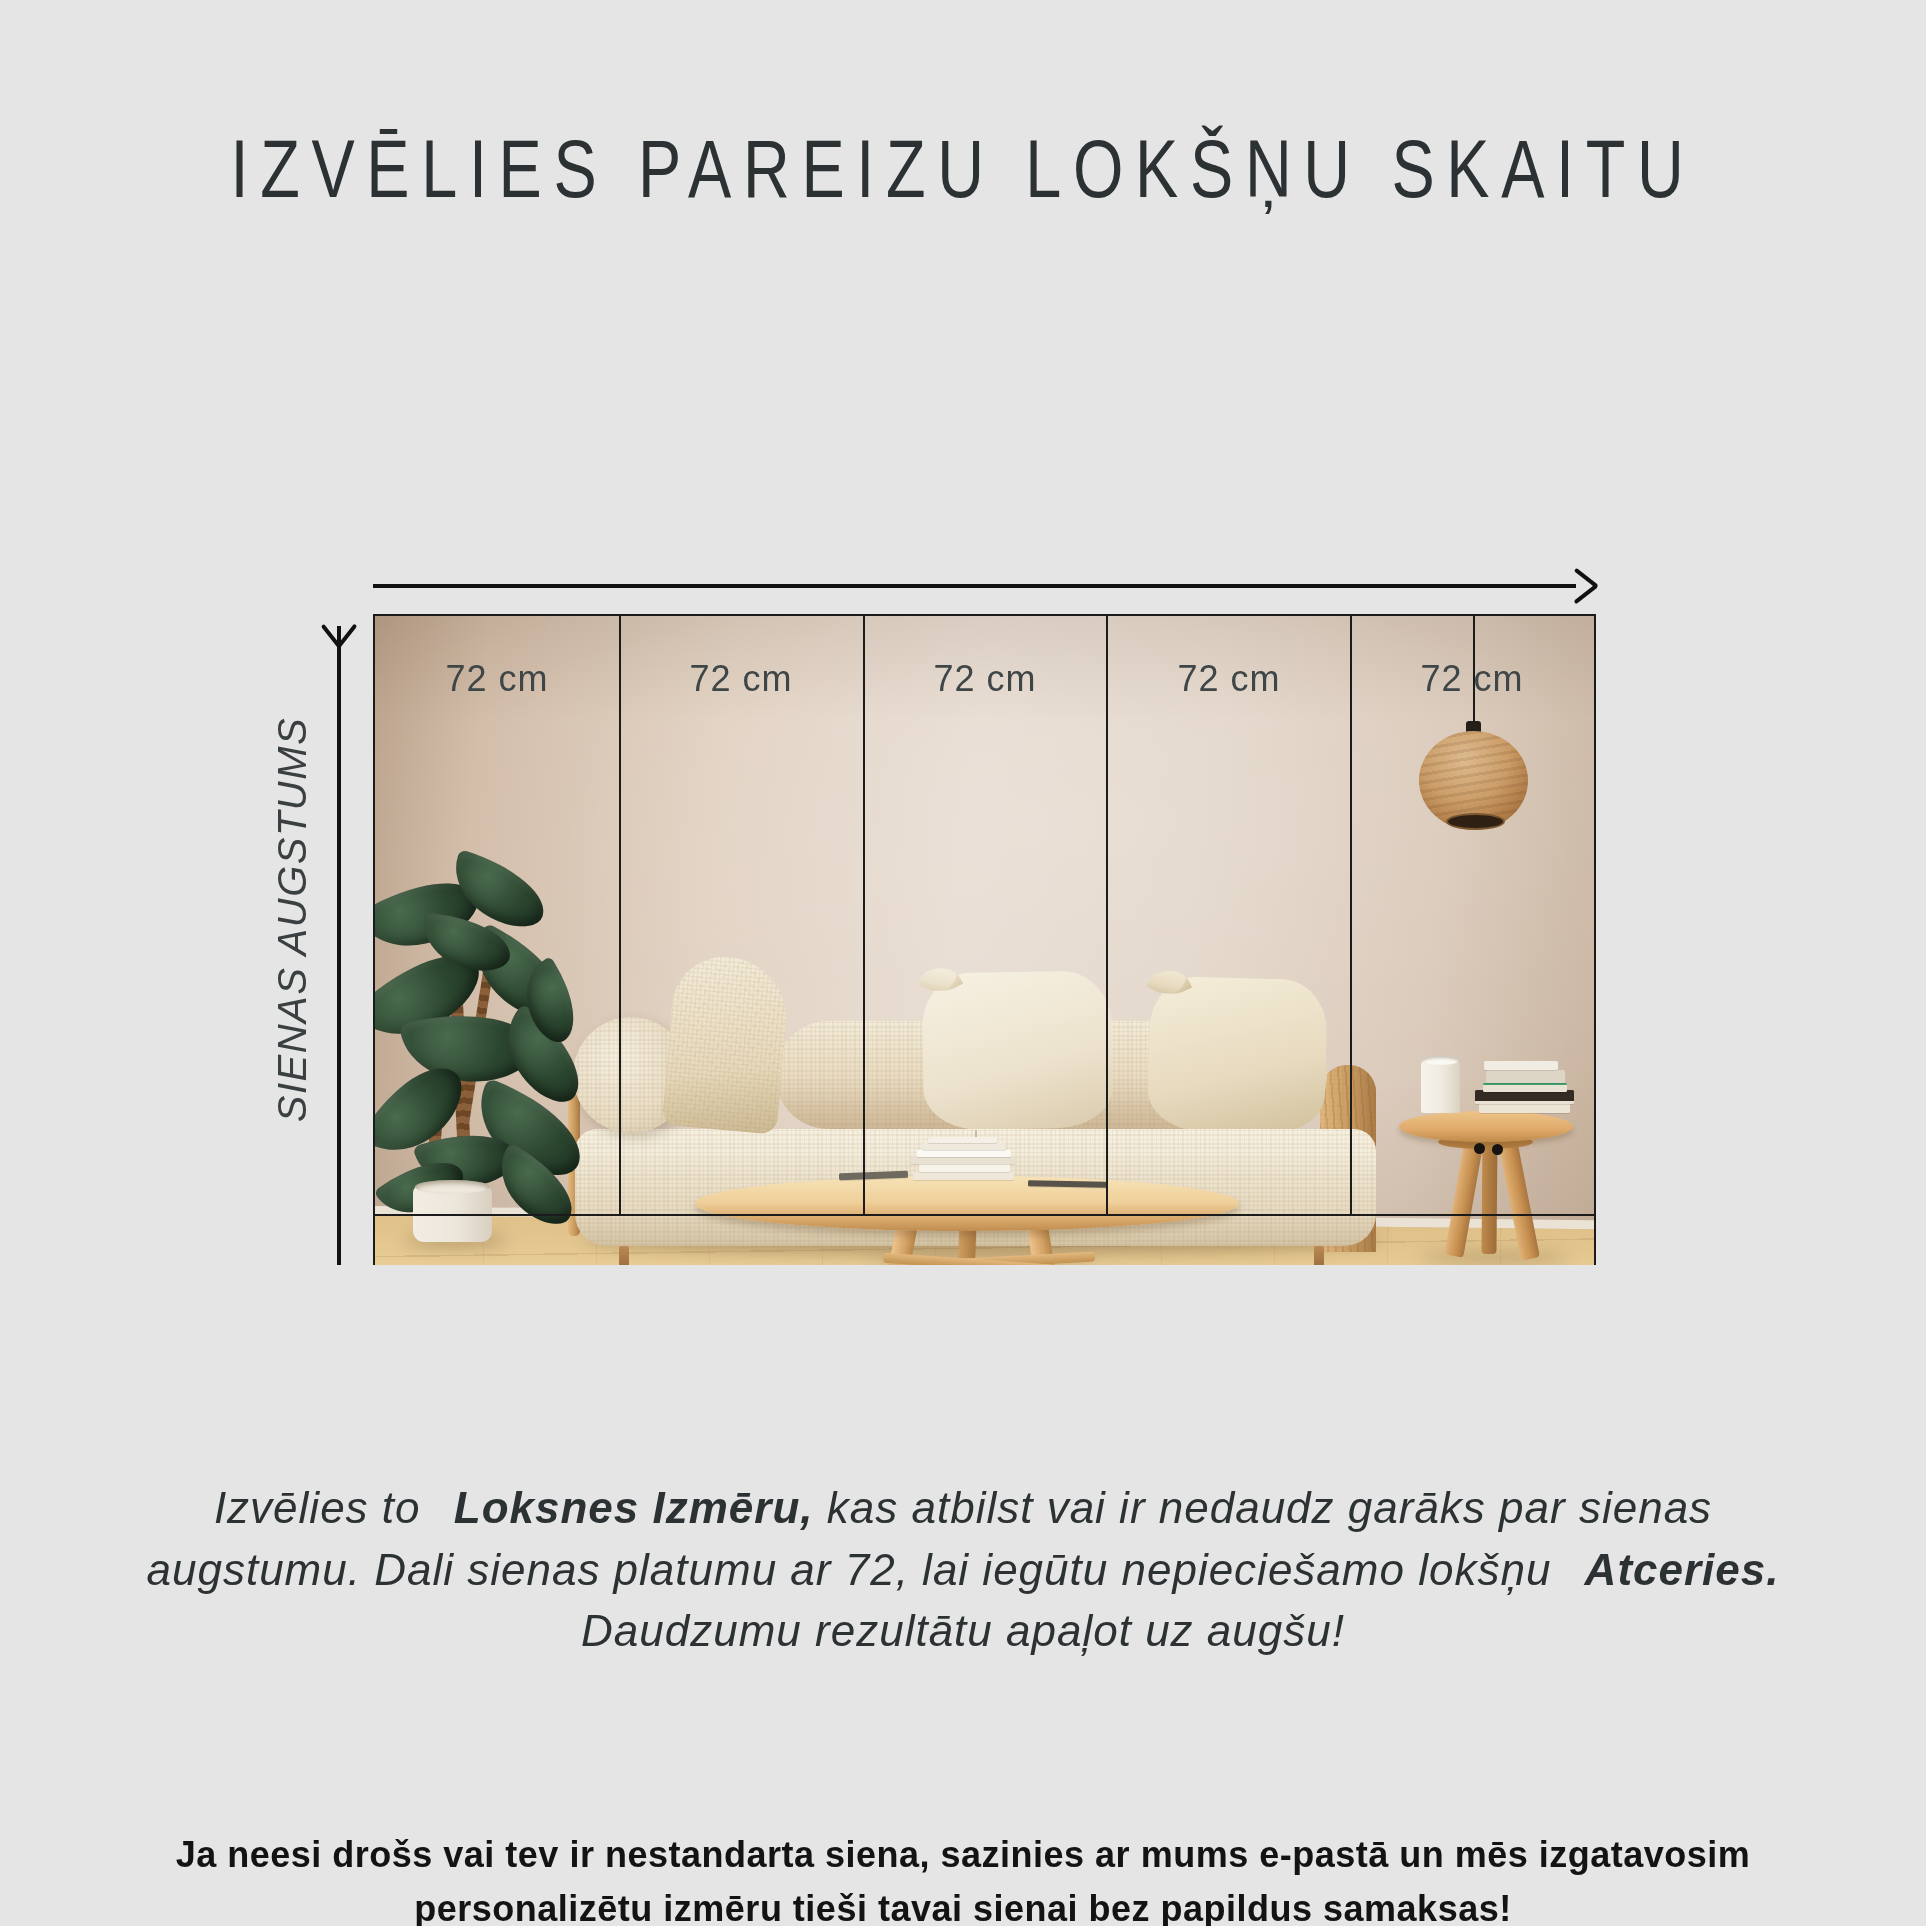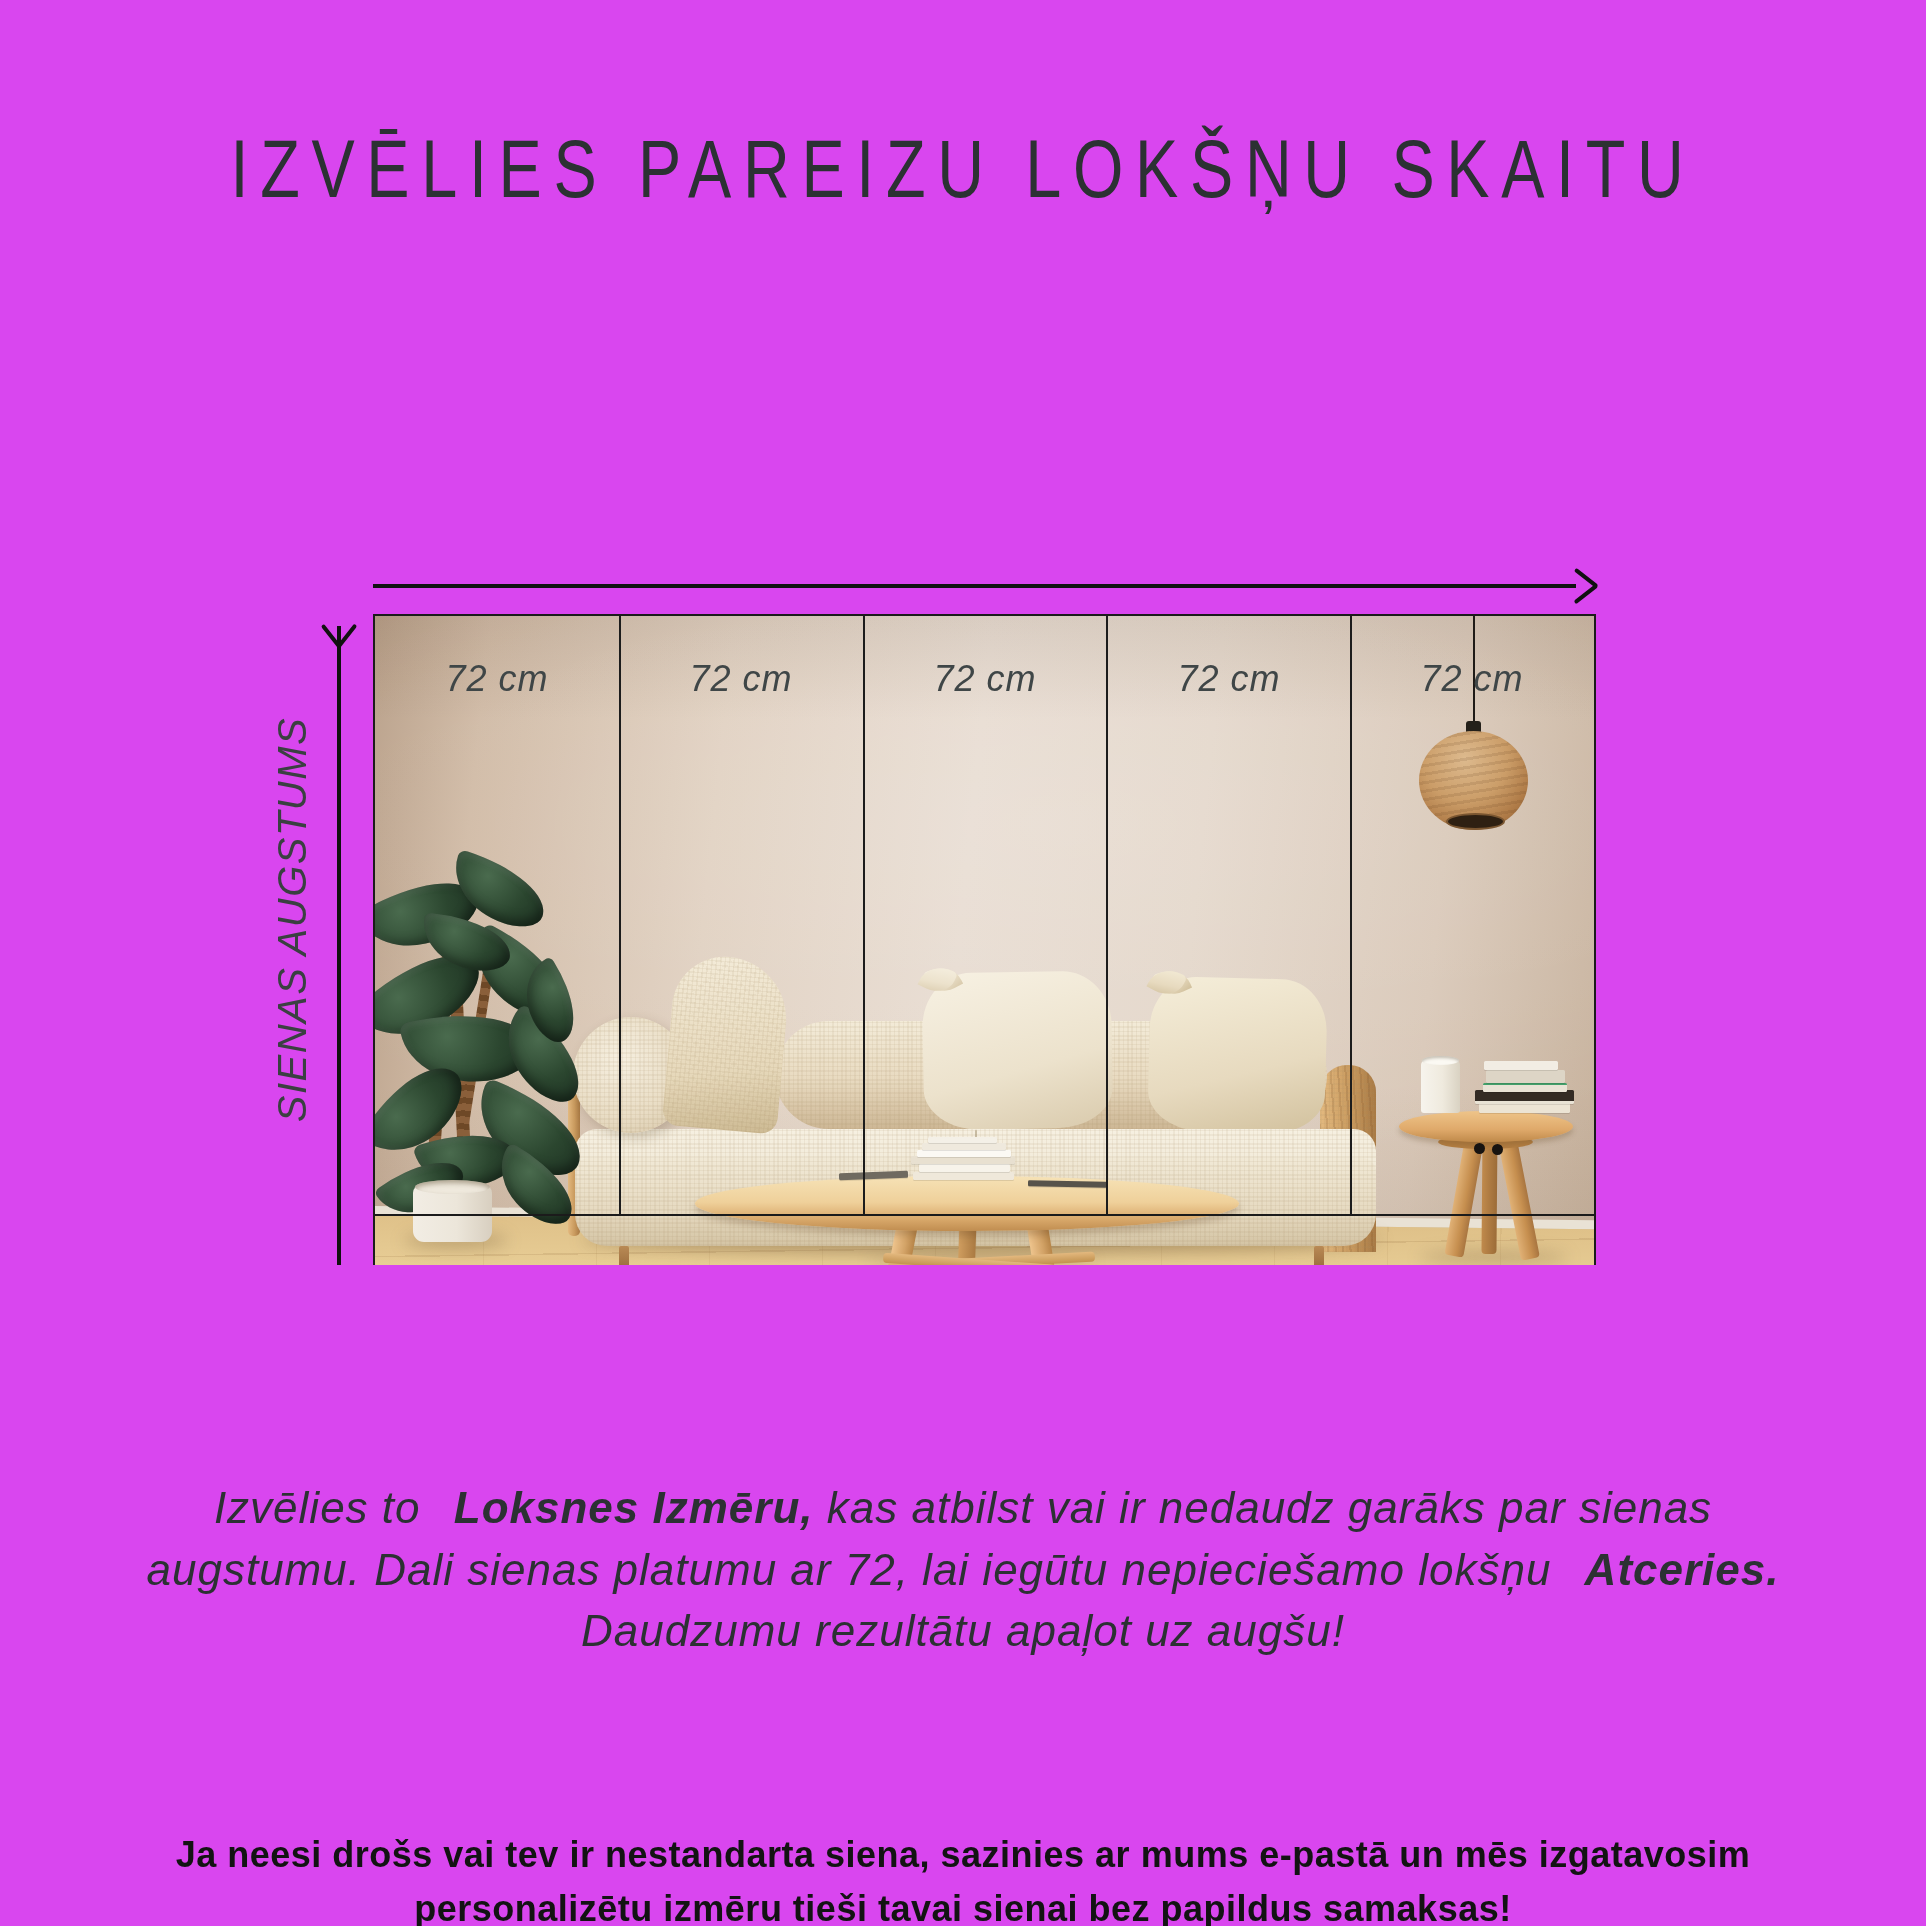--- a/index.html
+++ b/index.html
@@ -1,16 +1,16 @@
 <!DOCTYPE html>
 <html style="font-size:8px"><head>
 <meta charset="utf-8">
 <style>
   html,body{margin:0;padding:0;background:#fff;}
-  .page{position:relative;width:1926px;height:1926px;background:#d946ef;overflow:hidden;
+  .page{position:relative;width:1926px;height:1926px;background:#e5e5e5;overflow:hidden;
         font-family:"Liberation Sans", sans-serif;color:#2c3133;}
 
   
   .title{position:absolute;top:69px;left:0;width:1926px;text-align:center;
          font-size:81px;font-weight:400;letter-spacing:0.18em;white-space:nowrap;
          transform:scaleX(0.8);color:#2c3133;}
   .subtitle{position:absolute;top:249px;left:50%;transform:translateX(-50%);width:1553px;
             text-align:center;font-style:italic;font-size:43px;line-height:1.5;
             letter-spacing:1.5px;color:#2c3133;}
 
@@ -142,21 +142,21 @@
         background:
           repeating-linear-gradient(171deg, rgba(90,55,25,.13) 0 3px, rgba(0,0,0,0) 3px 8.4px),
           radial-gradient(circle at 42% 28%, #ddba8e 0%, #cb9d68 45%, #b07c48 72%, #8a5a30 100%);}
   .lamp-opening{position:absolute;left:1071px;top:197px;width:55px;height:13px;border-radius:50%;z-index:3;
         background:#2e2012;border:2px solid #7a5631;}
 
   
   .divider{position:absolute;top:0;width:1.5px;height:599px;background:#1c1c1c;z-index:20;}
   .grid-bottom{position:absolute;left:0;top:598px;width:1219px;height:2px;background:#1b1b1b;z-index:20;}
   .sheet-label{position:absolute;top:42px;width:148px;text-align:center;z-index:21;
-        font-style:italic;font-size:36px;letter-spacing:1px;color:#3f4647;}
+        font-size:36px;letter-spacing:1px;color:#3f4647;}
 
   
   .instructions{position:absolute;top:1433px;left:50%;transform:translateX(-50%);width:1677px;
         text-align:center;font-style:italic;font-size:44px;line-height:1.4;letter-spacing:1px;color:#2c3133;}
   .instructions strong{font-weight:700;margin-left:20px;}
   .footer-note{position:absolute;top:1792px;left:50%;transform:translateX(-50%);width:1785px;
         text-align:center;font-size:36px;font-weight:700;line-height:1.5;letter-spacing:0.5px;color:#131313;}
 </style>
 </head>
 <body>

